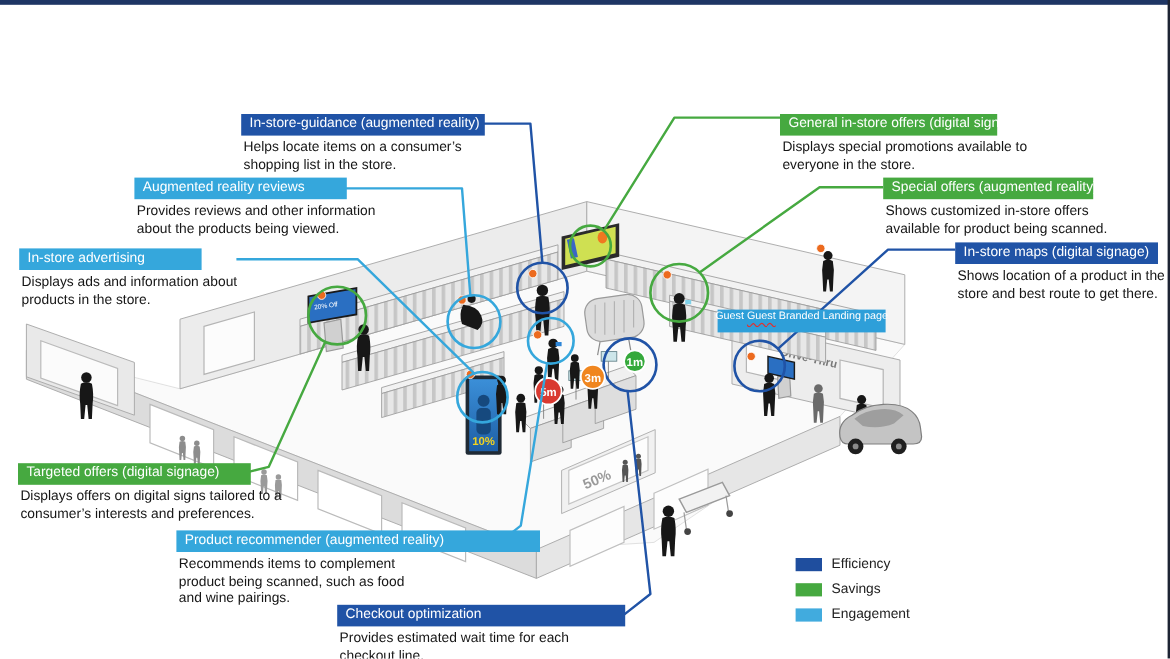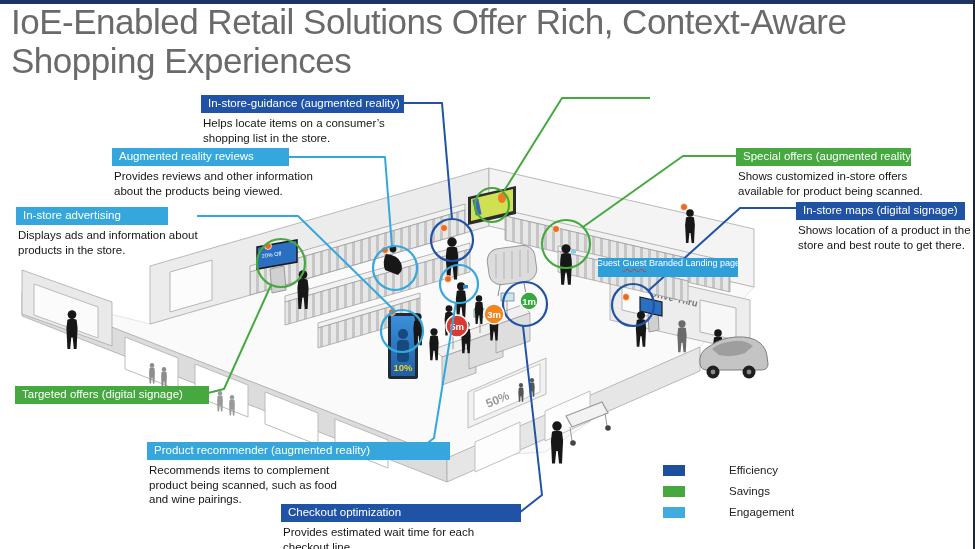--- a/index.html
+++ b/index.html
@@ -23,39 +23,35 @@
   #co5{left:736px;top:148px} #co5 .hdr{width:175px} #co5 .bd{width:200px}
   #co6{left:796px;top:202px} #co6 .hdr{width:169px} #co6 .bd{width:198px}
   #co7{left:15px;top:386px}  #co7 .hdr{width:194px} #co7 .bd{width:248px}
   #co8{left:147px;top:442px} #co8 .hdr{width:303px} #co8 .bd{width:210px}
   #co9{left:281px;top:504px} #co9 .hdr{width:240px} #co9 .bd{width:214px}
   .wifi{position:absolute;left:598px;top:258px;width:140px;height:19px;background:#2E9FD9;color:#fff;
         font-size:9px;display:flex;justify-content:center;}
   .wifi span{white-space:pre;}
   .wavy{text-decoration:underline wavy #e03030;text-decoration-thickness:1px;text-underline-offset:2px;}
   .legend{position:absolute;left:663px;top:464px;}
-  .lrow{display:flex;align-items:center;margin-bottom:9px;gap:36px;}
+  .lrow{display:flex;align-items:center;margin-bottom:9px;}
   .sw{width:22px;height:11px;margin-right:8px;display:inline-block;}
   .sw-eff{background:#1F4E9E}.sw-sav{background:#46A940}.sw-eng{background:#41ABDE}
   .llabel{font-size:11.5px;color:#222;}
   .ring{fill:none;stroke-width:2.2px;}
   .bdgt{fill:#fff;font-size:9.5px;font-weight:bold;text-anchor:middle;}
   .conn{fill:none;stroke-width:2px;stroke-linejoin:round;}
 </style>
 </head>
 <body>
 
 <div class="stage">
   <div class="topbar"></div>
   <div class="rightbar"></div>
 
-  <div class="title">
-    <div>IoE-Enabled Retail Solutions Offer Rich, Context-Aware</div>
-    <div>Shopping Experiences</div>
-  </div>
 
   <svg class="storeSvg" width="975" height="549">
     <defs>
       <pattern id="shp" width="8" height="40" patternUnits="userSpaceOnUse">
         <rect width="8" height="40" fill="#e7e7e7"></rect>
           <rect width="3" height="40" fill="#c6c6c6"></rect>
       </pattern>
       <linearGradient id="gradBlue" x1="0" y1="0" x2="0" y2="1">
         <stop offset="0" stop-color="#3b8fd8"></stop>
           <stop offset="1" stop-color="#1e5fa6"></stop>
@@ -264,30 +260,35 @@
     <div class="bd">Helps locate items on a consumer’s shopping list in the store.</div>
   </div>
   <div class="callout" id="co2">
     <div class="hdr cat-eng">Augmented reality reviews</div>
     <div class="bd">Provides reviews and other information about the products being viewed.</div>
   </div>
   <div class="callout" id="co3">
     <div class="hdr cat-eng">In-store advertising</div>
     <div class="bd">Displays ads and information about products in the store.</div>
   </div>
+  <div class="callout" id="co4">
+    <div class="hdr cat-sav">General in-store offers (digital signage)</div>
+    <div class="bd">Displays special promotions available to everyone in the store.</div>
+  </div>
   <div class="callout" id="co5">
     <div class="hdr cat-sav">Special offers (augmented reality)</div>
     <div class="bd">Shows customized in-store offers available for product being scanned.</div>
   </div>
   <div class="callout" id="co6">
     <div class="hdr cat-eff">In-store maps (digital signage)</div>
     <div class="bd">Shows location of a product in the store and best route to get there.</div>
   </div>
   <div class="callout" id="co7">
     <div class="hdr cat-sav">Targeted offers (digital signage)</div>
+    <div class="bd">Displays offers on digital signs tailored to a consumer’s interests and preferences.</div>
   </div>
   <div class="callout" id="co8">
     <div class="hdr cat-eng">Product  recommender (augmented reality)</div>
     <div class="bd">Recommends items to complement product being scanned, such as food and wine pairings.</div>
   </div>
   <div class="callout" id="co9">
     <div class="hdr cat-eff">Checkout optimization</div>
     <div class="bd">Provides estimated wait time for each checkout line.</div>
   </div>
 

